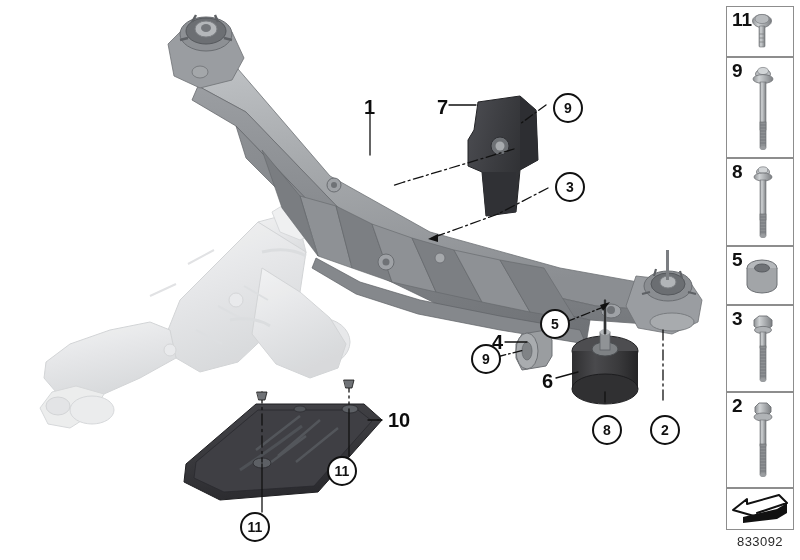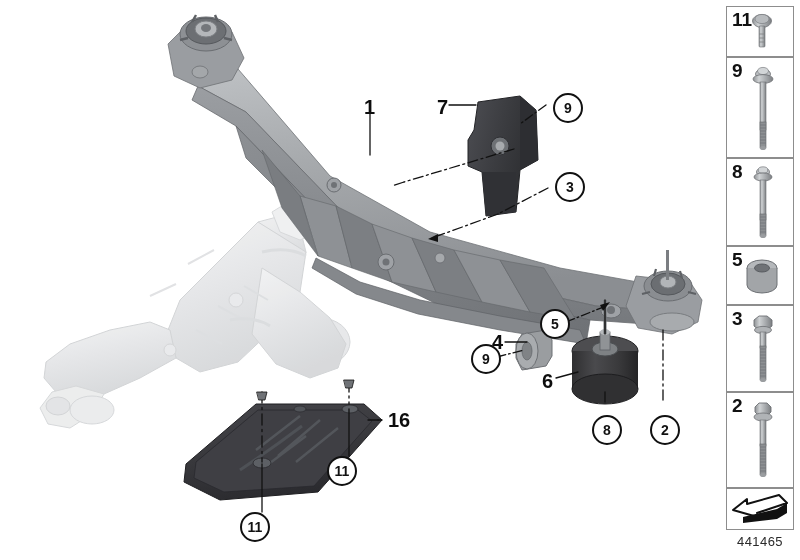--- a/index.html
+++ b/index.html
@@ -233,21 +233,21 @@
   <div class="callout" style="left:364px;top:97px;">1</div>
   <div class="callout" style="left:437px;top:97px;">7</div>
   <div class="circled" style="left:553px;top:93px;">9</div>
   <div class="circled" style="left:555px;top:172px;">3</div>
   <div class="callout" style="left:492px;top:332px;">4</div>
   <div class="circled" style="left:540px;top:309px;">5</div>
   <div class="circled" style="left:471px;top:344px;">9</div>
   <div class="callout" style="left:542px;top:371px;">6</div>
   <div class="circled" style="left:592px;top:415px;">8</div>
   <div class="circled" style="left:650px;top:415px;">2</div>
-  <div class="callout" style="left:388px;top:410px;">16</div>
+  <div class="callout" style="left:388px;top:410px;">10</div>
   <div class="circled" style="left:327px;top:456px;">11</div>
   <div class="circled" style="left:240px;top:512px;">11</div>
 
   <div id="sidebar">
 
     <div class="pbox" style="top:0px;height:51px;">
       <div class="pnum">11</div>
       <div class="pimg">
         <svg width="30" height="44" viewBox="0 0 30 44">
           <ellipse cx="17" cy="11" rx="9.5" ry="6.5" fill="url(#gSteel)" stroke="#6d7074" stroke-width="0.8"></ellipse>
@@ -331,14 +331,14 @@
     <div class="pbox" style="top:482px;height:42px;">
       <div class="pimg">
         <svg width="58" height="32" viewBox="0 0 58 32">
           <path d="M2 17 L16 6 L16 11 L48 2 L56 10 L26 20 L30 25 Z" fill="#ffffff" stroke="#111" stroke-width="2" stroke-linejoin="round"></path>
           <path d="M12 24 L46 16 L56 10 L56 20 L46 26 L12 30 Z" fill="#111"></path>
         </svg>
       </div>
     </div>
   </div>
 
-  <div id="partno">441465</div>
+  <div id="partno">833092</div>
 </div>
 
 </body></html>

